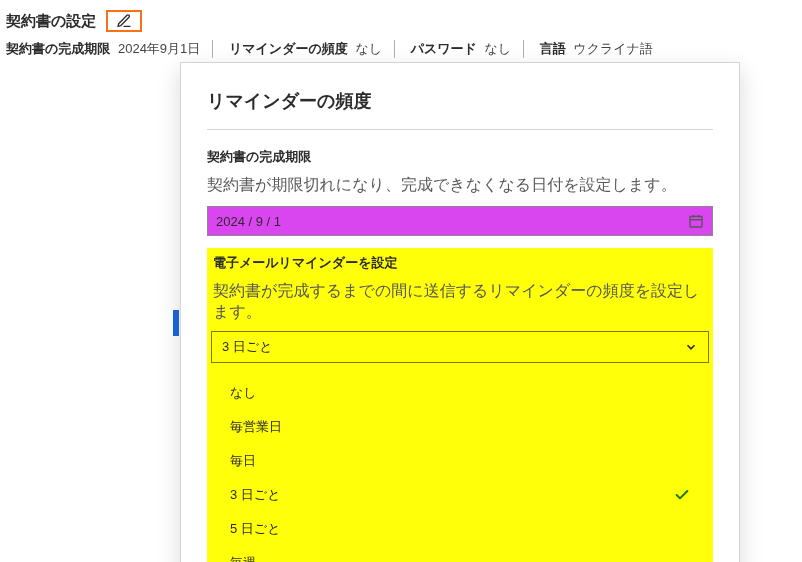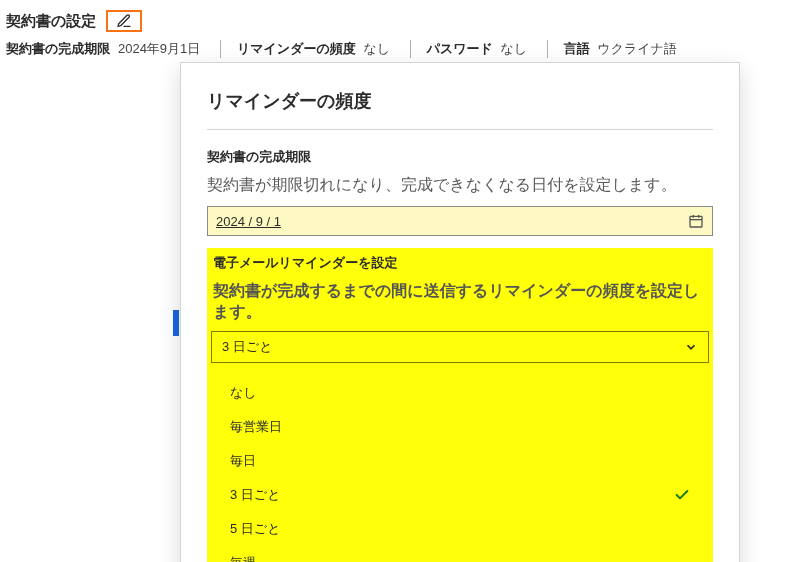--- a/index.html
+++ b/index.html
@@ -29,21 +29,21 @@
       align-items: center;
       justify-content: center;
       height: 22px;
     }
     .settings-row {
       padding: 2px 6px 6px 6px;
     }
     .kv {
       display: inline-block;
       margin-right: 12px;
-      padding-right: 20px;
+      padding-right: 12px;
       border-right: 1px solid #b0b0b0;
     }
     .kv:last-child { border-right: none; }
     .kv .label { font-weight: bold; }
     .kv .value { margin-left: 4px; color: #444; }
     .modal {
       position: absolute;
       left: 180px;
       top: 62px;
       width: 560px;
@@ -64,31 +64,30 @@
     .section-label { font-weight: bold; font-size: 13px; }
     .section-help { color: #5a5a5a; font-size: 16px; margin-top: 9px; }
     .date-input {
       display: flex;
       align-items: center;
       justify-content: space-between;
       border: 1px solid #8a8a8a;
       padding: 6px 8px;
       margin-top: 10px;
       font-size: 13px;
-      background: #fef9c3;
-      text-decoration: underline;
+      background: #d946ef;
     }
     .cal-icon svg { display: block; }
     .section-hl {
       margin-top: 12px;
       background: #ffff0a;
       padding: 6px 4px 0 4px;
     }
     .section-hl .section-label { padding-left: 2px; }
-    .section-hl .section-help { color: #555; padding-left: 2px; font-weight: bold; }
+    .section-hl .section-help { color: #555; padding-left: 2px; }
     .select-box {
       border: 1px solid #7a7a00;
       margin-top: 8px;
       padding: 6px 10px;
       display: flex;
       justify-content: space-between;
       align-items: center;
       background: #ffff0a;
       font-size: 13px;
     }

